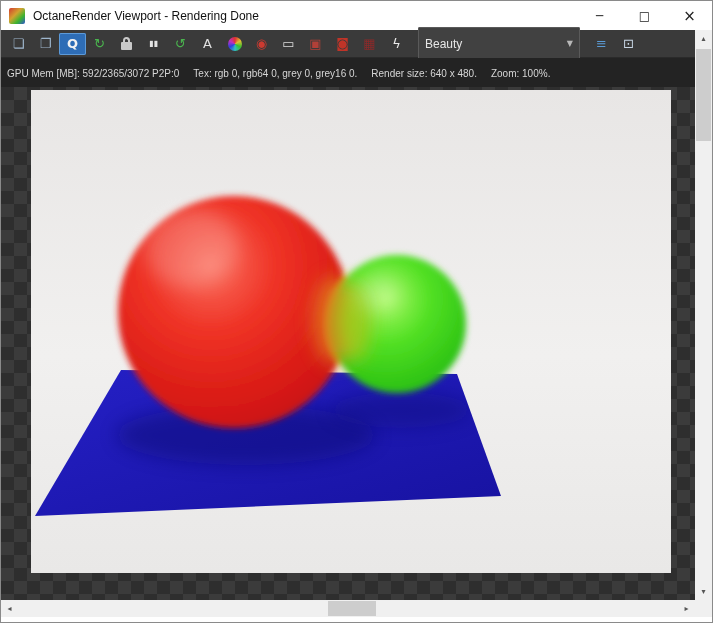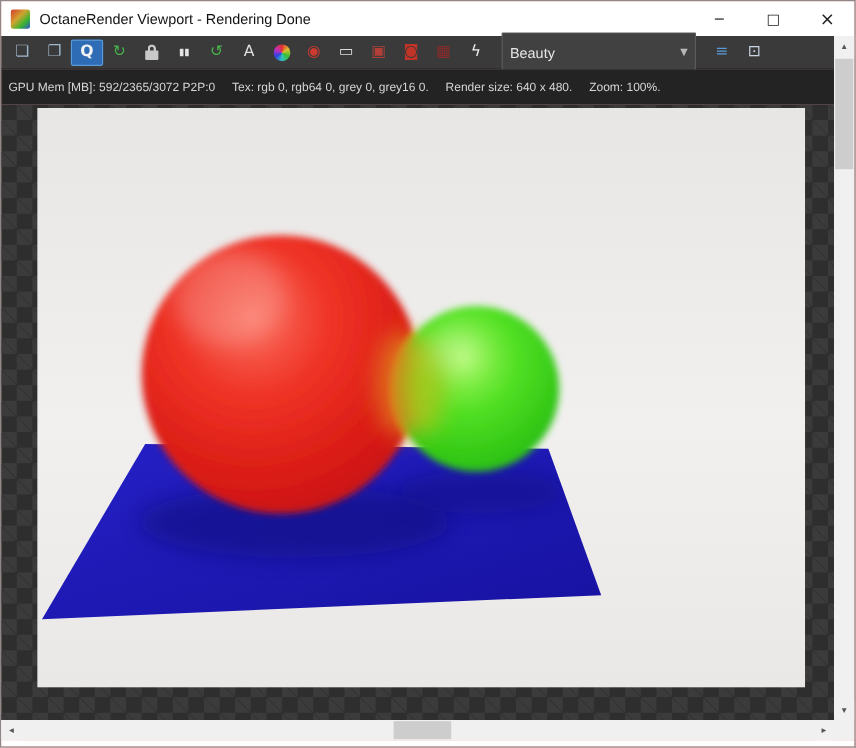--- a/index.html
+++ b/index.html
@@ -1,21 +1,21 @@
 <!DOCTYPE html>
 <html style="--titlebar-bg: #ffffff; --toolbar-bg: #3a3a3a; --status-bg: #232323; --active-tool: #2e6db6; --checker-dark: #2e2e2e; --checker-light: #3b3b3b; --scrollbar-track: #f0f0f0; --scrollbar-thumb: #cdcdcd;"><head>
 <meta charset="utf-8">
 <style>
   * { margin:0; padding:0; box-sizing:border-box; }
   html,body { background:#d0d0d0; font-family:"Liberation Sans","DejaVu Sans",sans-serif; }
 
   .window{
     width:713px; height:623px;
     border:1px solid #8a8a8a;
-    background:#fca5a5;
+    background:#7dd3fc;
     display:flex; flex-direction:column;
     position:relative; overflow:hidden;
   }
 
   
   .titlebar{
     height:29px; background:var(--titlebar-bg,#ffffff);
     display:flex; align-items:center; flex:0 0 auto;
   }
   .app-icon{

